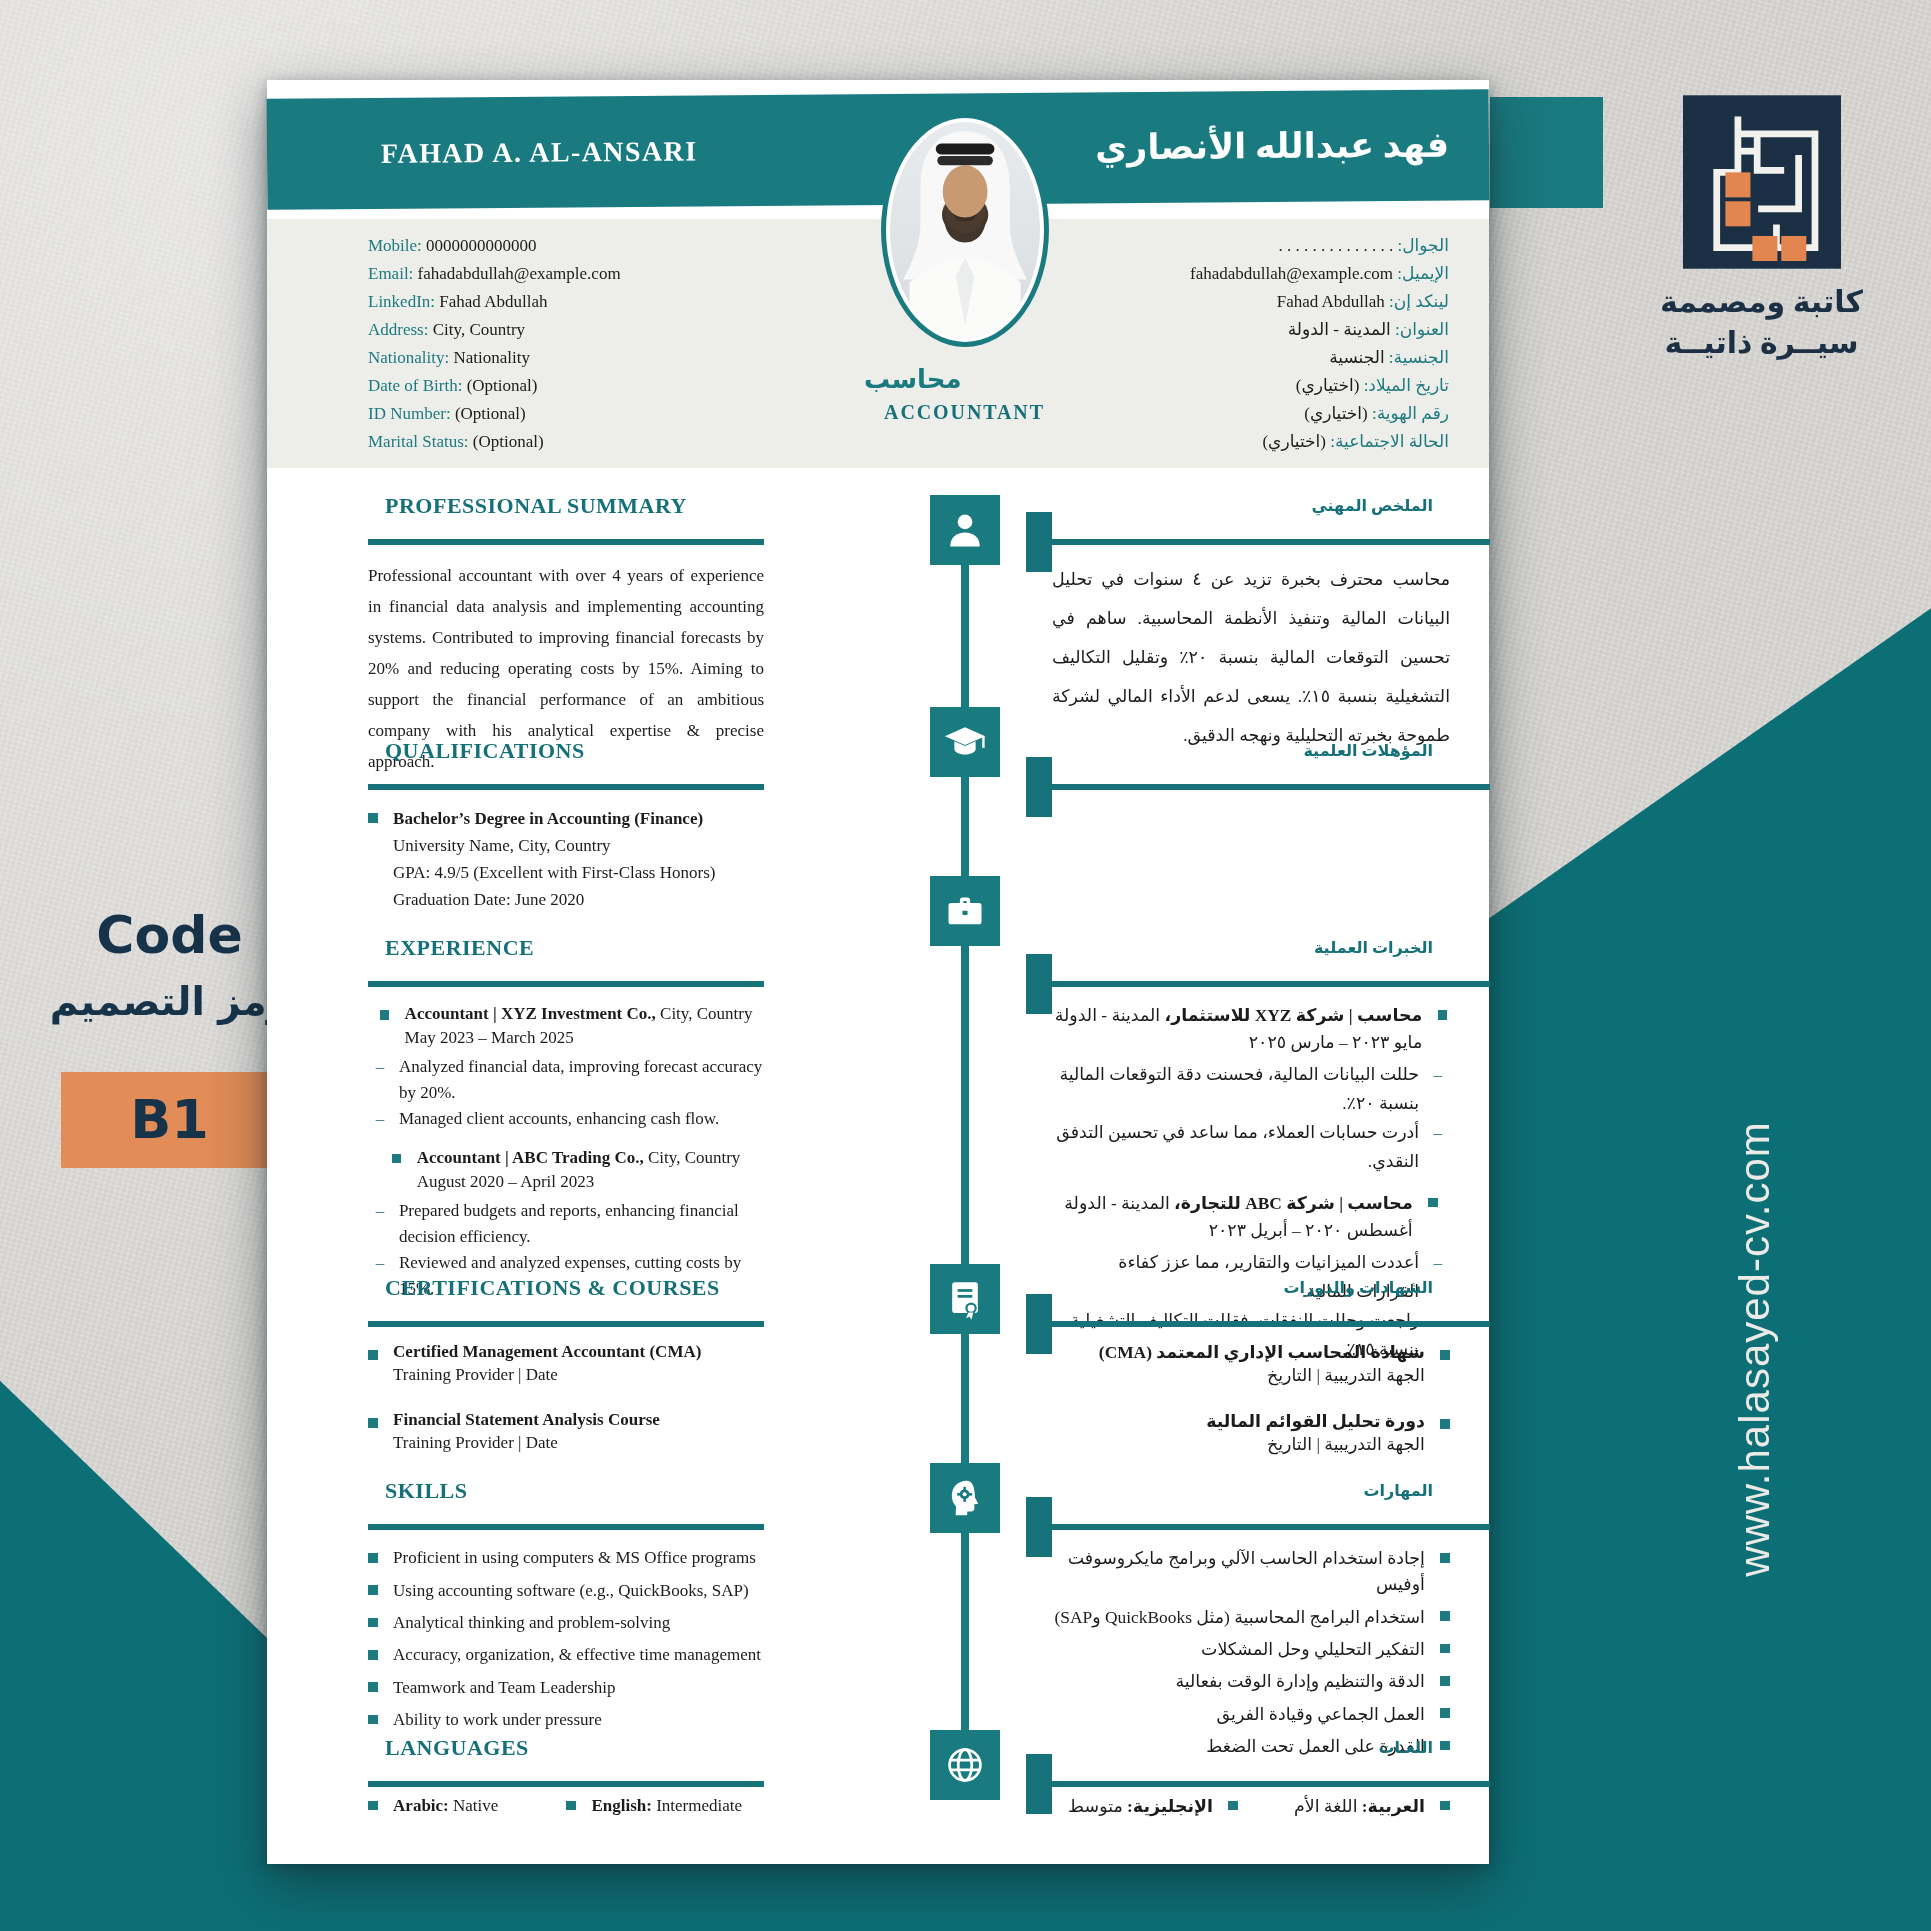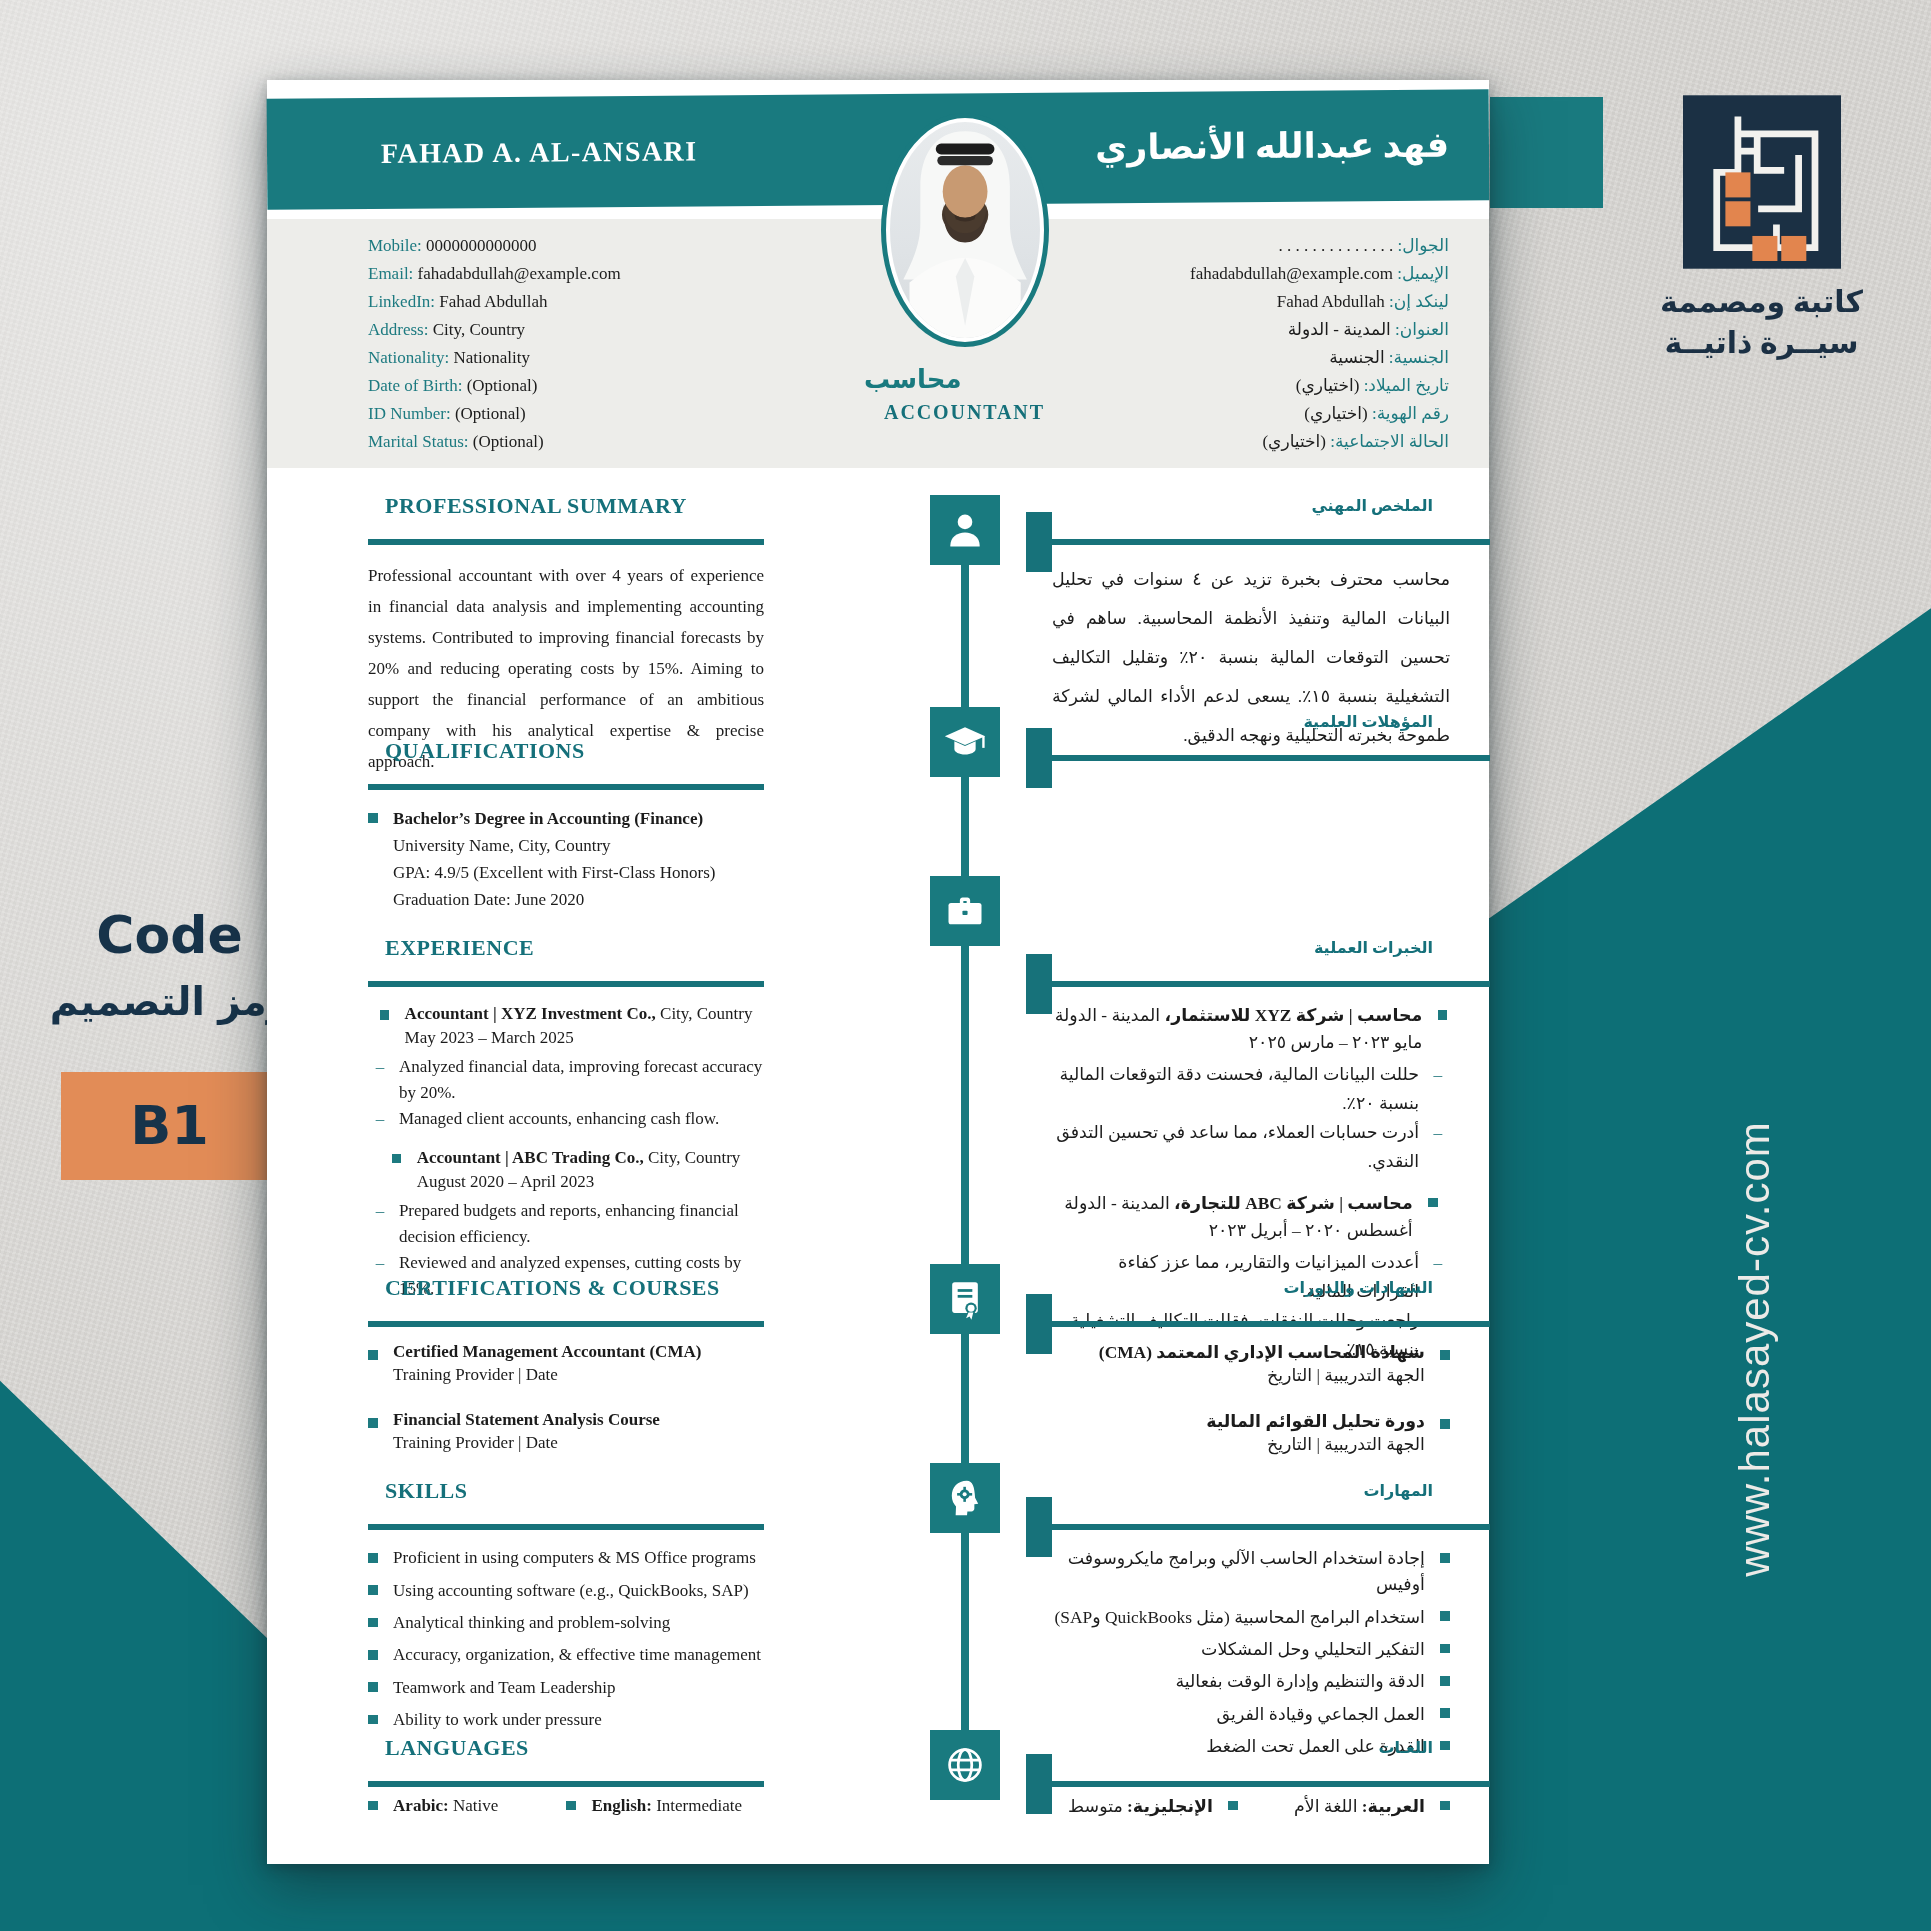--- a/index.html
+++ b/index.html
@@ -12,21 +12,21 @@
     font-family:"Liberation Serif","DejaVu Serif",serif;}
   
   .teal-shape{position:absolute;inset:0;background:#0d6f76;
     clip-path:polygon(0% 71.5%, 14% 85%, 63.2% 55%, 77.2% 47.5%, 100% 31.5%, 100% 100%, 0% 100%);}
   .teal-tab-top{position:absolute;left:1490px;top:97px;width:113px;height:111px;background:#197a7f;}
   
   .code-block{position:absolute;left:39px;top:906px;width:261px;text-align:center;color:#17334a;
     font-family:"DejaVu Sans","Liberation Sans",sans-serif;}
   .code-en{font-size:52px;font-weight:bold;line-height:58px;}
   .code-ar{font-size:39px;font-weight:bold;line-height:52px;margin-top:11.6px;direction:rtl;}
-  .code-badge{margin:44px auto 0;width:218px;height:108px;background:#e28c57;
+  .code-badge{margin:44px auto 0;width:218px;height:96px;background:#e28c57;
     display:flex;align-items:center;justify-content:center;
     font-size:54px;font-weight:bold;color:#17334a;}
   
   .brand{position:absolute;left:1641px;top:95px;width:241px;text-align:center;}
   .brand svg{display:block;margin:0 auto;}
   .brand-caption{margin-top:11.6px;color:#1b3044;font-weight:bold;font-size:30px;line-height:41px;
     direction:rtl;font-family:"Liberation Serif","DejaVu Sans",serif;}
   
   .site-watermark{position:absolute;left:1455px;top:1327px;width:599px;height:44px;
     transform:rotate(-90deg);color:#eceae7;font-size:42px;letter-spacing:1px;
@@ -368,21 +368,21 @@
     </div>
 
     <div class="sec sec-ar" style="top:394px" dir="rtl">
       <h2>الملخص المهني</h2>
       <div class="ar-rule">
           <span class="ar-tab"></span>
         </div>
       <div class="sec-body ar-just">محاسب محترف بخبرة تزيد عن ٤ سنوات في تحليل البيانات المالية وتنفيذ الأنظمة المحاسبية. ساهم في تحسين التوقعات المالية بنسبة ٢٠٪ وتقليل التكاليف التشغيلية بنسبة ١٥٪. يسعى لدعم الأداء المالي لشركة طموحة بخبرته التحليلية ونهجه الدقيق.</div>
     </div>
 
-    <div class="sec sec-ar" style="top:610px" dir="rtl">
+    <div class="sec sec-ar" style="top:639px" dir="rtl">
       <h2>المؤهلات العلمية</h2>
       <div class="ar-rule">
           <span class="ar-tab"></span>
         </div>
     </div>
 
     <div class="sec sec-ar" style="top:836px" dir="rtl">
       <h2>الخبرات العملية</h2>
       <div class="ar-rule">
           <span class="ar-tab"></span>

